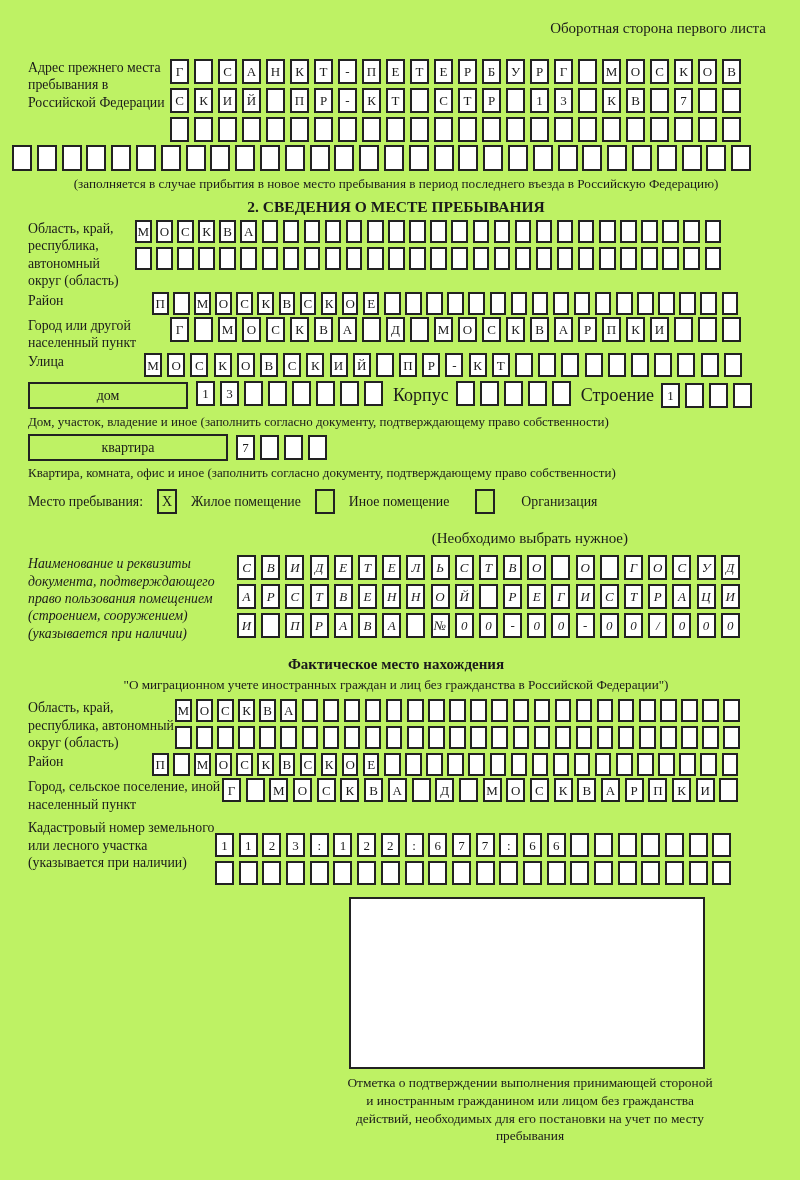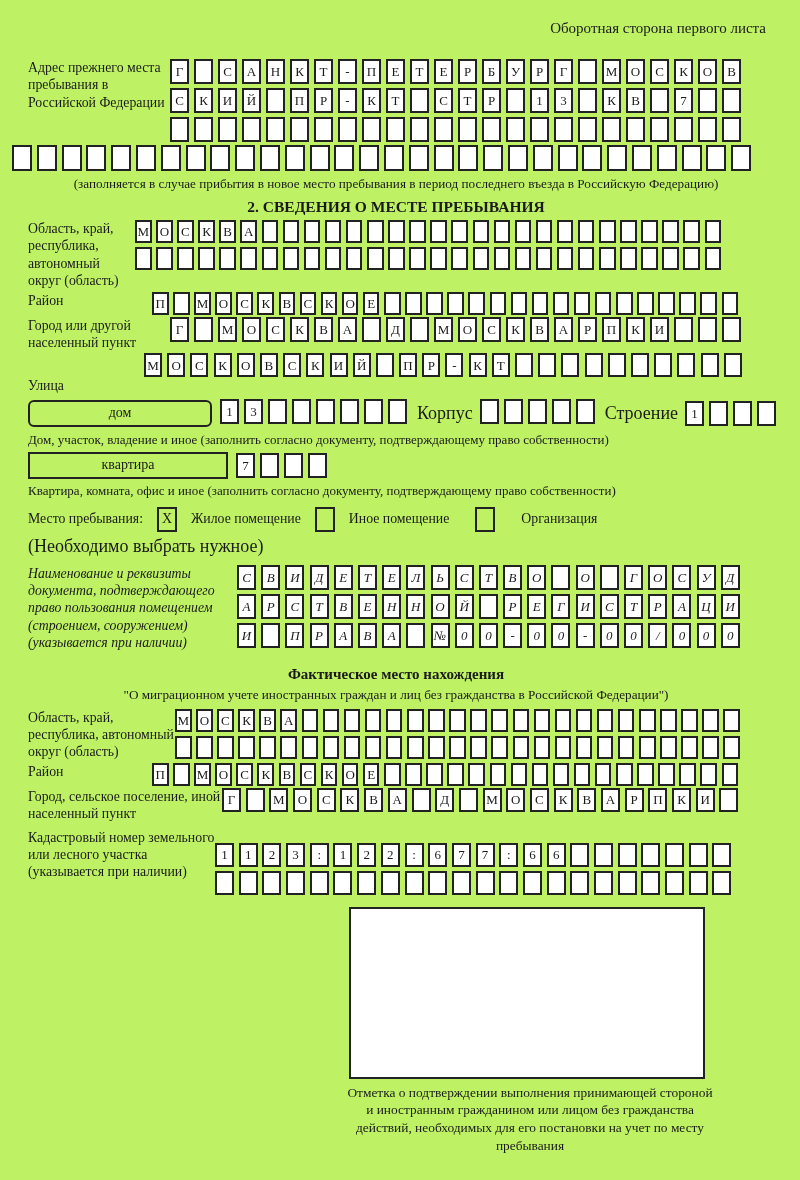--- a/index.html
+++ b/index.html
@@ -7,21 +7,21 @@
   .page{
     width:800px; height:1180px; background:#bef264; color:#1a1a1a;
     font-family:"Liberation Serif","DejaVu Serif",serif;
     padding:20px 36px 0 28px; position:relative; overflow:hidden;
   }
   .corner-note{ text-align:right; font-size:15px; margin-right:-2px; }
 
   .field{ display:flex; align-items:flex-start; margin-top:2px; }
   .flabel{ font-size:13.8px; line-height:1.26; flex:none; }
   .w142{width:142px;} .w107{width:107px;} .w124{width:124px;}
-  .w116{width:116px;margin-top:24px;} .w209{width:209px;} .w147{width:147px;}
+  .w116{width:116px;} .w209{width:209px;} .w147{width:147px;}
   .w194{width:194px;} .w187{width:187px;}
   .rows{ flex:1; min-width:0; }
 
   .cellrow{ display:flex; margin-bottom:4px; }
   .cellrow:last-child{ margin-bottom:0; }
   .cbox{
     flex:none; border:2px solid #222; background:#fff;
     display:flex; align-items:center; justify-content:center;
     font-size:13px; line-height:1;
   }
@@ -36,32 +36,32 @@
 
   .fullrow{ margin-left:-16px; margin-top:3px; }
   .form-note{ text-align:center; font-size:13.2px; margin-top:5px; }
   .sec-title{ text-align:center; font-weight:bold; font-size:15.5px; margin-top:6px; margin-bottom:4px; }
 
   .inline-line{ display:flex; align-items:center; margin-top:4px; }
   .labelbox{
     border:2px solid #222; height:27px; display:flex; align-items:center;
     justify-content:center; font-size:14px; flex:none;
   }
-  .labelbox.dom{ width:184px; margin-right:8px;border-radius:6px; }
+  .labelbox.dom{ width:160px; margin-right:8px; }
   .labelbox.kv{ width:200px; margin-right:8px; }
   .small-label{ font-size:18px; margin:0 7px 0 10px; flex:none; }
   .caption{ font-size:13px; margin-top:4px; }
 
   .stay-line{ display:flex; align-items:center; gap:14px; margin-top:8px; font-size:13.8px; }
   .chk{
     flex:none; width:20px; height:25px; border:2px solid #222;
     display:flex; align-items:center; justify-content:center; font-size:14px;
   }
   .gap-lg{ margin-left:12px; }
-  .stay-note{ width:600px; text-align:left; font-size:18px; margin-top:4px; }
+  .stay-note{ width:600px; text-align:right; font-size:15px; margin-top:16px; }
 
   .act-title{ text-align:center; font-weight:bold; font-size:15px; margin-top:14px; }
   .act-note{ text-align:center; font-size:13.2px; margin-top:4px; }
 
   .doc-field{ margin-top:8px;font-style:italic; }
   .doc-field .cellrow{ margin-bottom:4px; }
 
   .stamp-box{
     margin-left:321px; margin-top:12px; width:356px; height:172px;
     border:2px solid #222; background:#fff;

